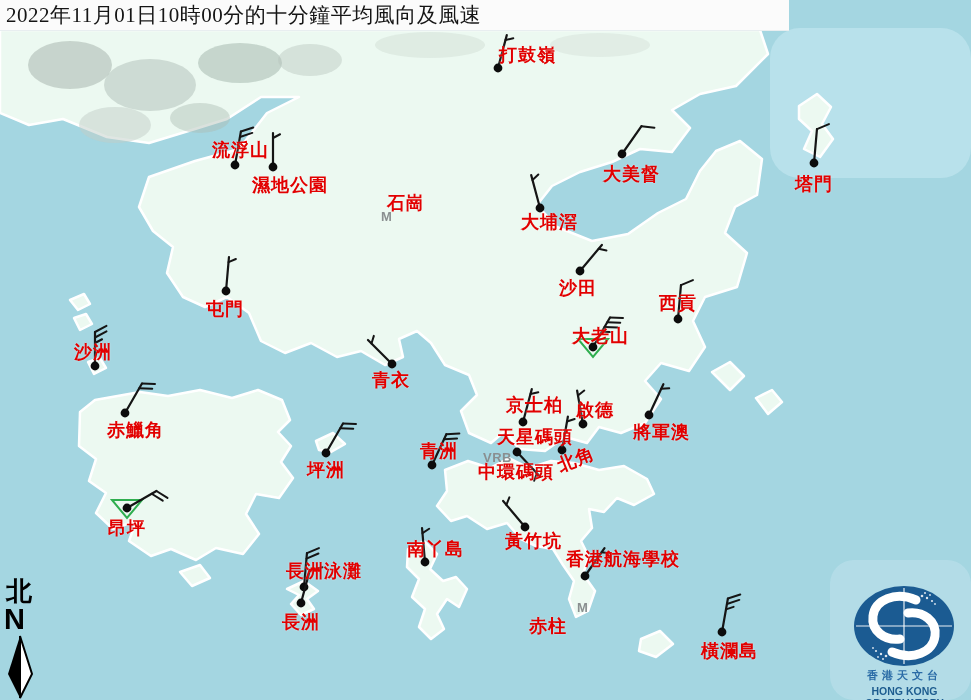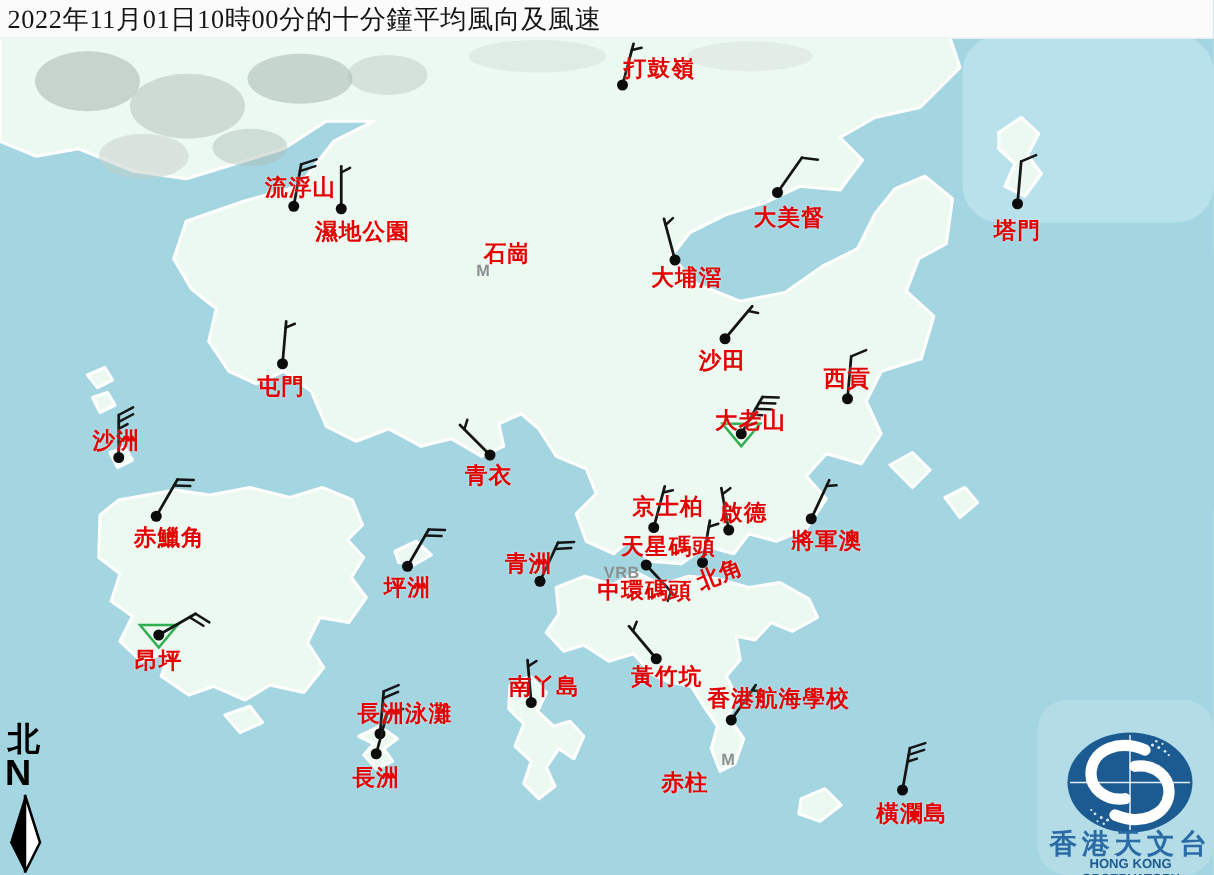--- a/index.html
+++ b/index.html
@@ -1,35 +1,35 @@
 <!DOCTYPE html>
 <html><head>
 <meta charset="utf-8">
 <style>
   html,body{margin:0;padding:0;background:#dfe9ee;}
   #app{position:relative;width:971px;height:700px;overflow:hidden;
        font-family:"Liberation Sans",sans-serif;background:#a4d6e1;}
   #map-svg,#stations-svg{position:absolute;left:0;top:0;}
-  #titlebar{position:absolute;left:0;top:0;width:971px;height:30px;background:#fbfbfb;
+  #titlebar{position:absolute;left:0;top:0;width:789px;height:30px;background:#fbfbfb;
             border-bottom:1px solid #e8eef0;z-index:6;}
   #titlebar .t{position:absolute;left:6px;top:1px;font-family:"Liberation Serif",serif;
                font-size:21px;color:#151515;letter-spacing:0.5px;white-space:nowrap;}
   #labels{position:absolute;left:0;top:0;width:971px;height:700px;z-index:5;pointer-events:none;}
   .slabel{position:absolute;font-family:"Liberation Serif",serif;font-weight:bold;
           font-size:18px;line-height:18px;color:#e20000;letter-spacing:1px;white-space:nowrap;
           text-shadow:0 0 2px rgba(255,255,255,.55);}
   .sspecial{position:absolute;font-family:"Liberation Sans",sans-serif;font-weight:bold;
             font-size:13px;line-height:13px;color:#8a8f90;letter-spacing:0.5px;white-space:nowrap;}
   #compass{position:absolute;left:2px;top:578px;width:40px;height:122px;z-index:6;}
   #compass .zh{position:absolute;left:4px;top:0px;font-size:26px;font-weight:bold;color:#000;
                font-family:"Liberation Serif",serif;line-height:28px;}
   #compass .en{position:absolute;left:2px;top:26px;font-size:29px;font-weight:bold;color:#000;
                line-height:30px;font-family:"Liberation Sans",sans-serif;}
   #logo{position:absolute;left:838px;top:582px;width:133px;height:118px;z-index:6;text-align:center;}
-  #logo .zh{position:absolute;left:0;top:84px;width:133px;font-size:22px;font-weight:bold;
+  #logo .zh{position:absolute;left:0;top:84px;width:133px;font-size:11px;font-weight:bold;
             color:#2a6ba6;letter-spacing:4px;line-height:18px;}
   #logo .en{position:absolute;left:-2px;top:103px;width:137px;font-size:10.5px;font-weight:bold;
             color:#1d5c8f;letter-spacing:0px;line-height:12px;}
 </style>
 </head>
 <body>
 
 <div id="app">
 
   <svg id="map-svg" width="971" height="700" viewBox="0 0 971 700">
@@ -258,21 +258,21 @@
       <div class="slabel" style="left: 559px; top: 279px;">沙田</div>
       <div class="slabel" style="left: 603px; top: 165px;">大美督</div>
       <div class="slabel" style="left: 795px; top: 175px;">塔門</div>
       <div class="slabel" style="left: 206px; top: 300px;">屯門</div>
       <div class="slabel" style="left: 74px; top: 343px;">沙洲</div>
       <div class="slabel" style="left: 659px; top: 294px;">西貢</div>
       <div class="slabel" style="left: 572px; top: 327px;">大老山</div>
       <div class="slabel" style="left: 372px; top: 371px;">青衣</div>
       <div class="slabel" style="left: 107px; top: 421px;">赤鱲角</div>
       <div class="slabel" style="left: 307px; top: 461px;">坪洲</div>
-      <div class="slabel" style="left: 404px; top: 442px;">青洲</div>
+      <div class="slabel" style="left: 420px; top: 442px;">青洲</div>
       <div class="slabel" style="left: 506px; top: 396px;">京士柏</div>
       <div class="slabel" style="left: 576px; top: 401px;">啟德</div>
       <div class="slabel" style="left: 633px; top: 423px;">將軍澳</div>
       <div class="slabel" style="left: 497px; top: 428px; text-align: center;">天星碼頭</div>
       <div class="slabel" style="left: 478px; top: 463px; text-align: center;">中環碼頭</div>
       <div class="sspecial" style="left: 483px; top: 451px;">VRB</div>
       <div class="slabel" style="left: 555px; top: 458px; transform: rotate(-22deg); transform-origin: left top;">北角</div>
       <div class="slabel" style="left: 108px; top: 519px;">昂坪</div>
       <div class="slabel" style="left: 505px; top: 532px;">黃竹坑</div>
       <div class="slabel" style="left: 407px; top: 540px;">南丫島</div>

